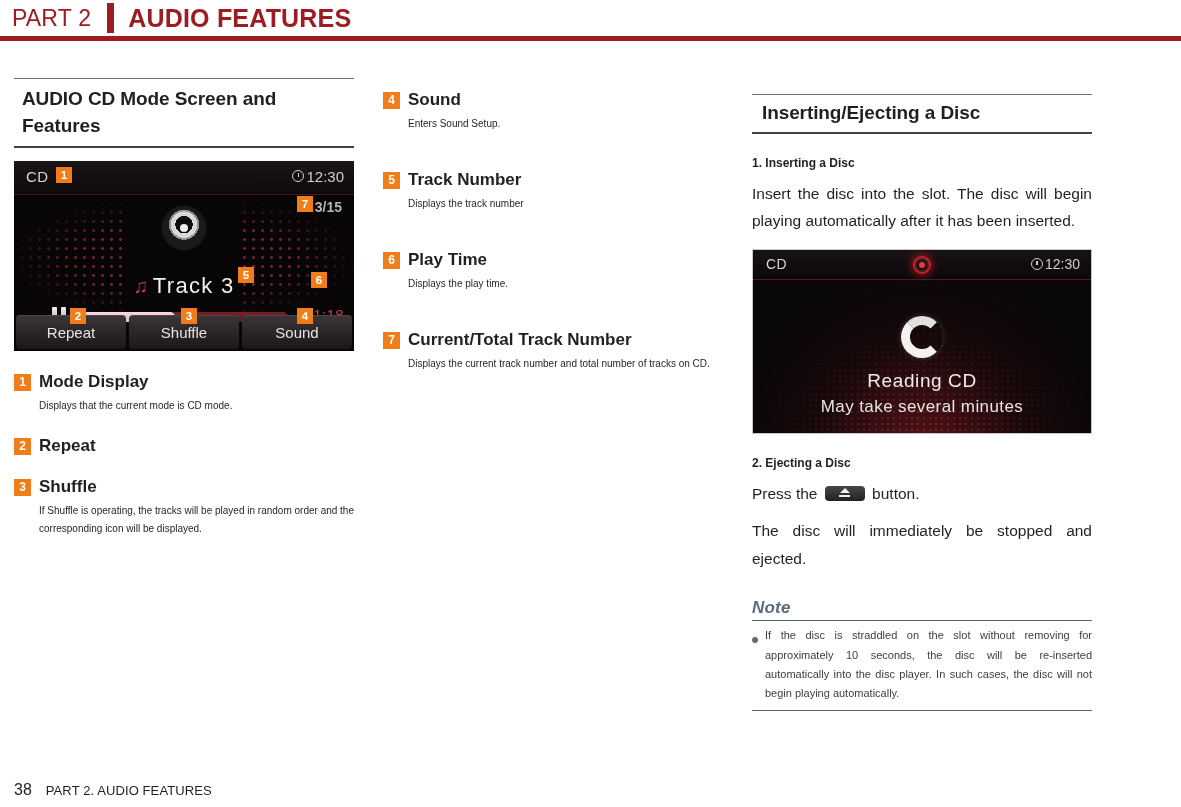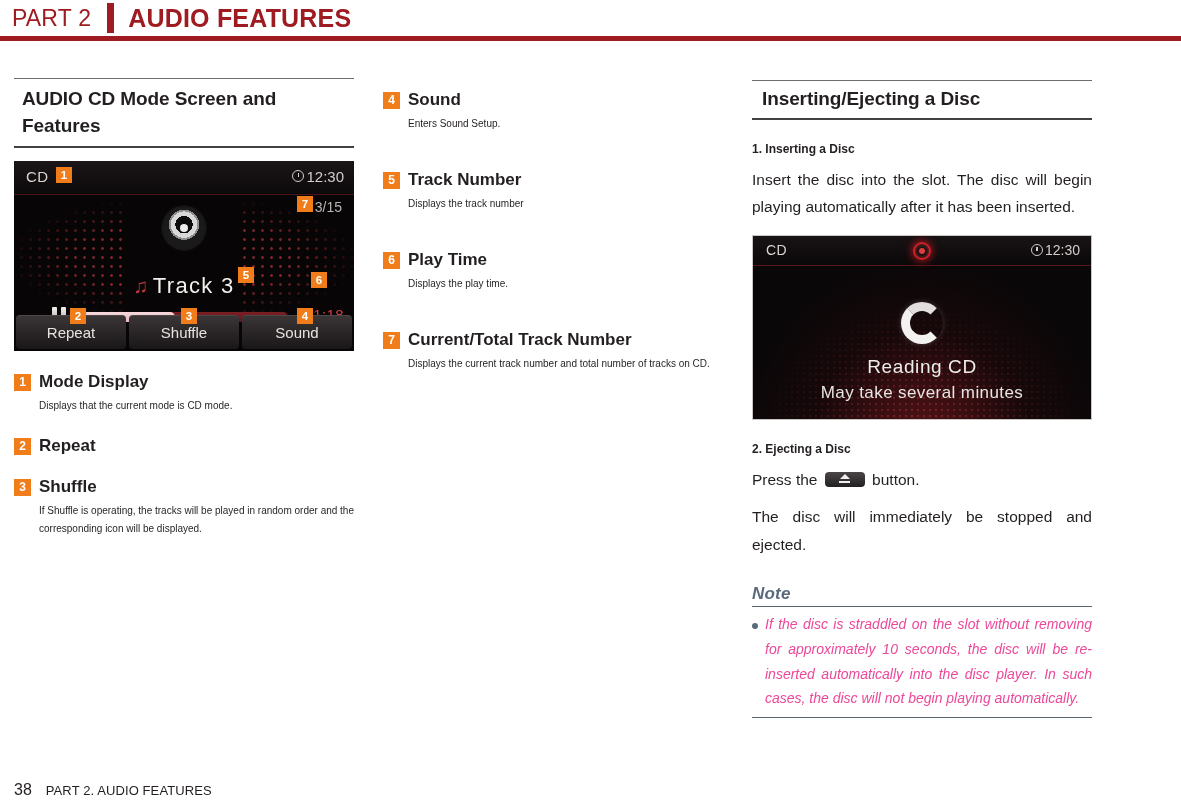--- a/index.html
+++ b/index.html
@@ -156,20 +156,21 @@
     position: absolute;
     left: 4.3px; top: 1.8px;
     width: 1.3px; height: 4px;
     background: #cfcccb;
   }
   .cd-total {
     position: absolute;
     top: 38px; right: 12px;
     font-size: 14px;
     color: #b8b4b1;
+    font-weight: bold;
   }
   
   .dots {
     position: absolute;
     top: 38px;
     width: 120px; height: 120px;
     background-image: radial-gradient(circle, #8f2a2e 1.3px, transparent 1.5px);
     background-size: 9px 9px;
     opacity: 0.85;
   }
@@ -422,26 +423,25 @@
     gap: 7px;
   }
   .note-dot {
     flex: 0 0 auto;
     width: 6px; height: 6px;
     border-radius: 50%;
     background: #5b6a7d;
     margin-top: 11px;
   }
   .note-txt {
-    font-size: 14px;
+    font-size: 11px;
     line-height: 1.77;
-    color: #ec4899;
+    color: #404040;
     text-align: justify;
     text-align-last: left;
-    font-style: italic;
   }
   .note-rule-bot {
     border-bottom: 1.5px solid #58656f;
     margin-top: 6px;
   }
 
   
   .footer {
     position: absolute;
     left: 14px; bottom: 8px;
@@ -569,21 +569,21 @@
     <div class="item-head">
       <span class="badge">7</span>
       <span class="item-title">Current/Total Track Number</span>
     </div>
     <div class="item-body" style="margin-left:25px; width:312px;">Displays the current track number and total number of tracks on CD.</div>
   </div>
 </div>
 
 <div class="col col-3">
 
-  <div class="sec-head compact" style="margin-top:2px;">
+  <div class="sec-head compact" style="margin-top:16px;">
     <div class="txt">Inserting/Ejecting a Disc</div>
   </div>
 
   <div class="sub-head">1. Inserting a Disc</div>
   <div class="para justify">Insert the disc into the slot. The disc will begin playing automatically after it has been inserted.</div>
 
   <div class="rd-shot">
     <div class="rd-glow"></div>
     <div class="rd-dots"></div>
     <div class="rd-topbar"></div>

